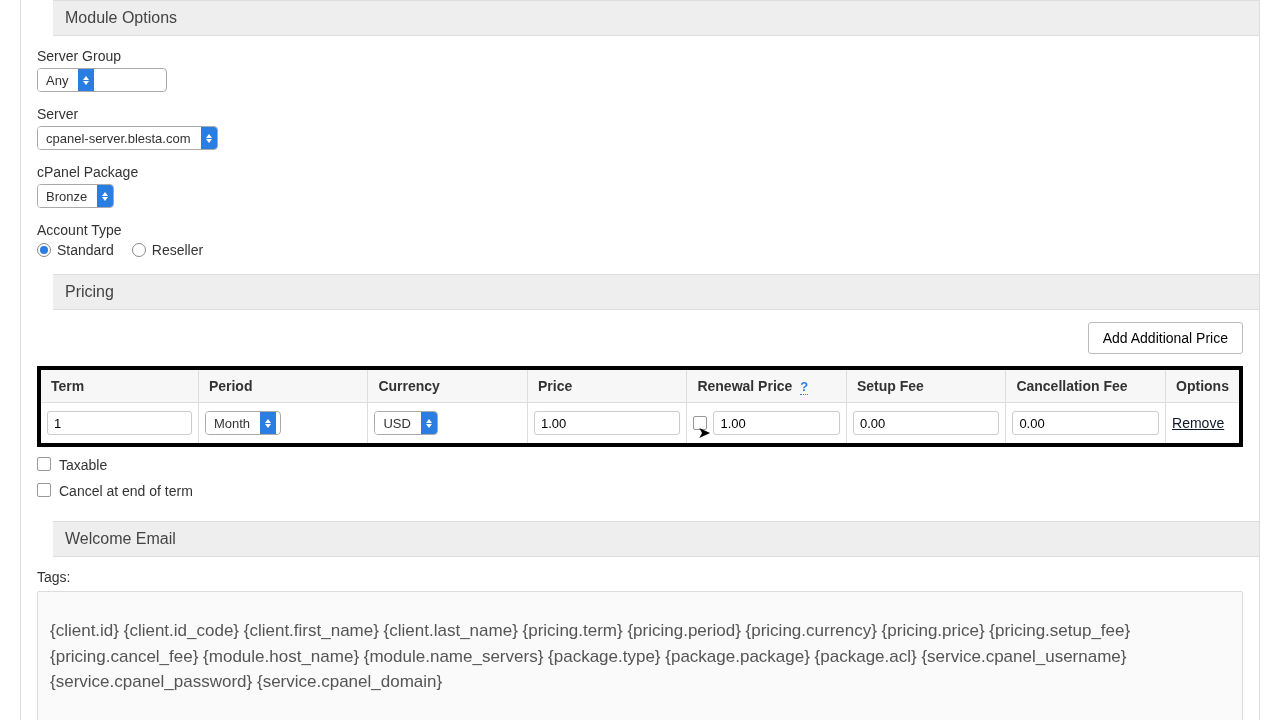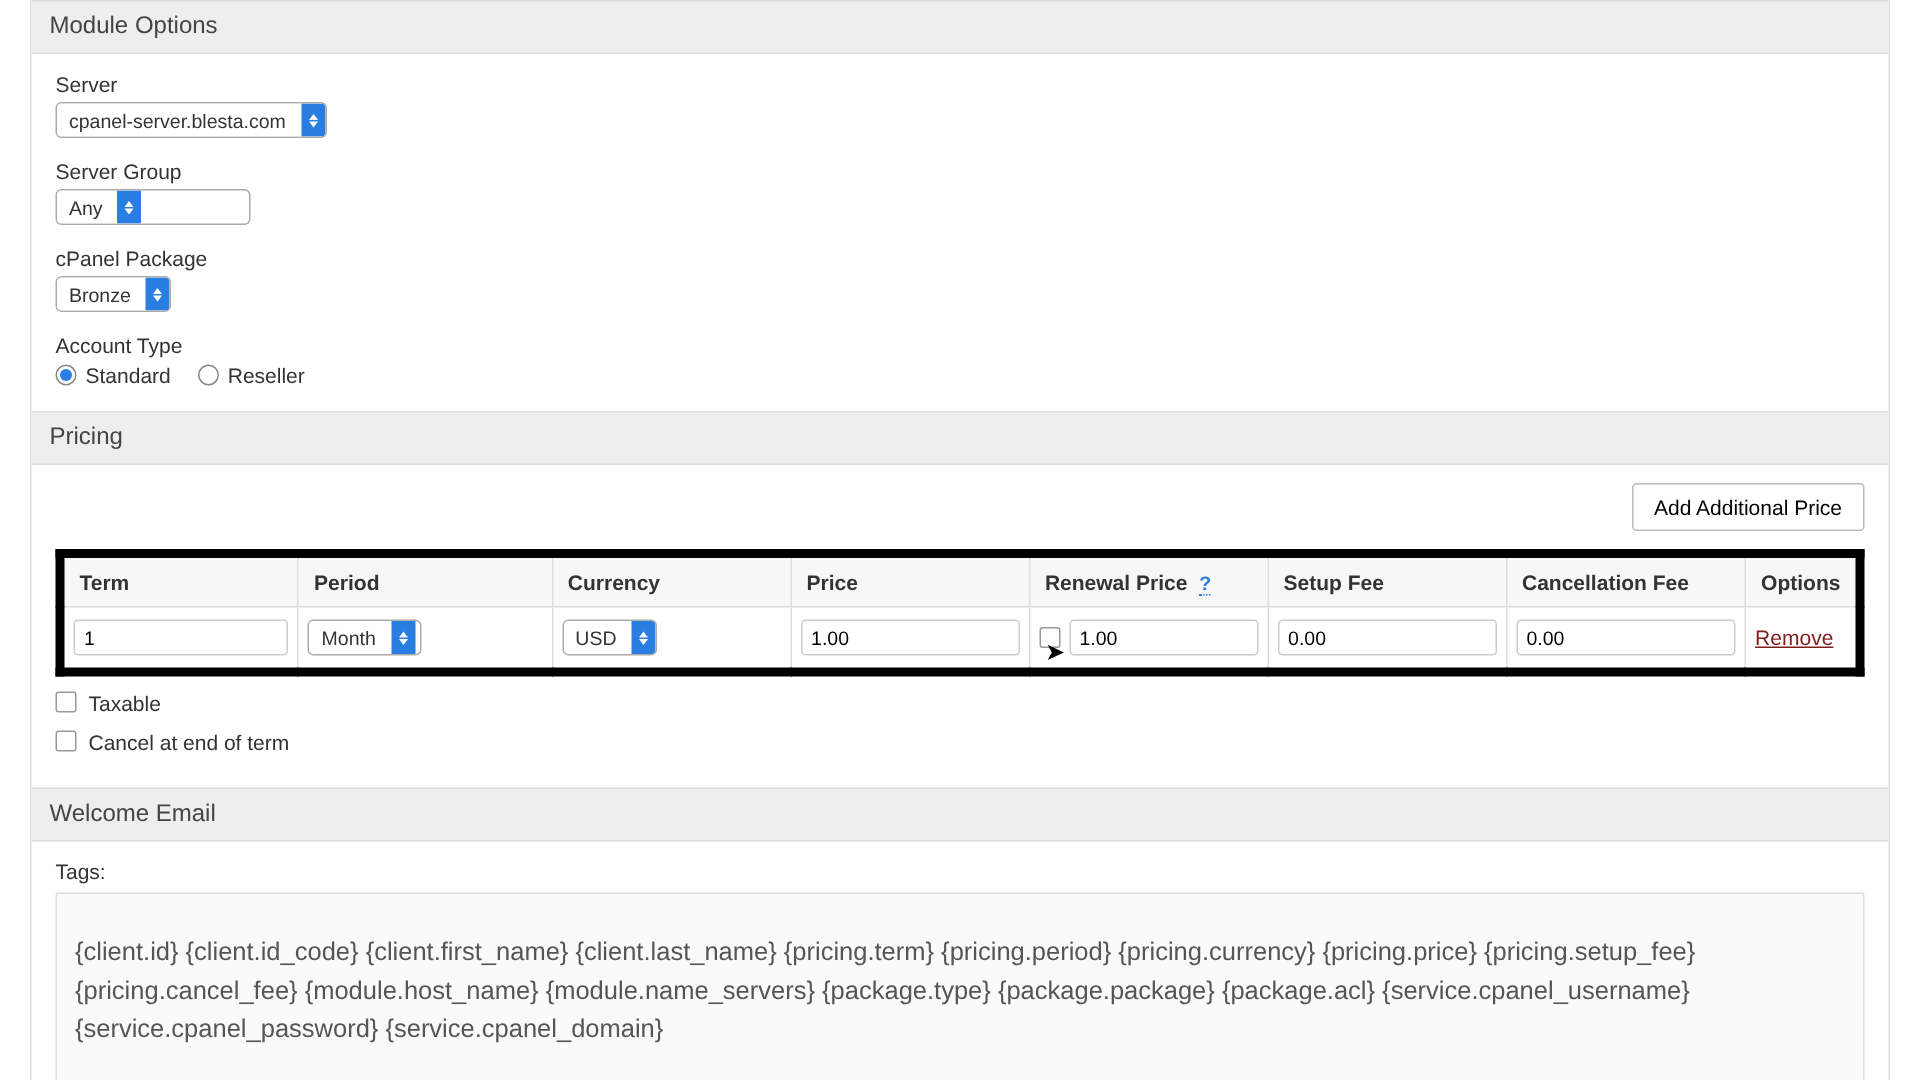--- a/index.html
+++ b/index.html
@@ -16,20 +16,21 @@
     margin-bottom: 0;
     background: #fff;
   }
   .panel-heading {
     background: #eee;
     border-top: 1px solid #ddd;
     border-bottom: 1px solid #ddd;
     padding: 8px 12px;
     font-size: 16px;
     color: #444;
+    margin-left: 32px;
   }
   .panel-body {
     padding: 12px 16px;
   }
   .form-group {
     margin-bottom: 14px;
   }
   .form-group label {
     display: block;
     margin-bottom: 4px;
@@ -101,21 +102,21 @@
     border: 1px solid #bbb;
     border-radius: 3px;
     background: #fff;
     font-size: 14px;
     cursor: pointer;
   }
   .right-align { text-align: right; margin-bottom: 12px; }
   table.pricing {
     width: 100%;
     border-collapse: collapse;
-    border: 6px solid #000000;
+    border: 4px solid #000000;
   }
   table.pricing th {
     background: #f7f7f7;
     border: 1px solid #ddd;
     padding: 8px 10px;
     text-align: left;
     font-weight: 600;
     font-size: 14px;
   }
   table.pricing td {
@@ -151,21 +152,21 @@
     margin: 10px 0;
   }
   .help-icon {
     color: #2a7de1;
     font-size: 13px;
     border-bottom: 1px dotted #2a7de1;
     margin-left: 4px;
     cursor: pointer;
   }
   .remove-link {
-    color: #7f1d1d;
+    color: #0f172a;
     text-decoration: underline;
     cursor: pointer;
   }
   .tags-box {
     border: 1px solid #ddd;
     background: #fafafa;
     padding: 26px 12px;
     font-size: 17px;
     color: #555;
     line-height: 1.5;
@@ -205,30 +206,30 @@
   .col-options { width: 60px; }
 </style>
 </head>
 <body>
 
 <div class="panel">
 
   <div class="panel-heading">Module Options</div>
   <div class="panel-body">
     <div class="form-group">
+      <label>Server Group</label>
+      <div class="select-wrap" style="min-width:130px">
+        <span class="select-value">Any</span>
+        <span class="select-arrow"></span>
+      </div>
+    </div>
+    <div class="form-group">
       <label>Server</label>
       <div class="select-wrap">
         <span class="select-value">cpanel-server.blesta.com</span>
-        <span class="select-arrow"></span>
-      </div>
-    </div>
-    <div class="form-group">
-      <label>Server Group</label>
-      <div class="select-wrap" style="min-width:130px">
-        <span class="select-value">Any</span>
         <span class="select-arrow"></span>
       </div>
     </div>
     <div class="form-group">
       <label>cPanel Package</label>
       <div class="select-wrap">
         <span class="select-value">Bronze</span>
         <span class="select-arrow"></span>
       </div>
     </div>

